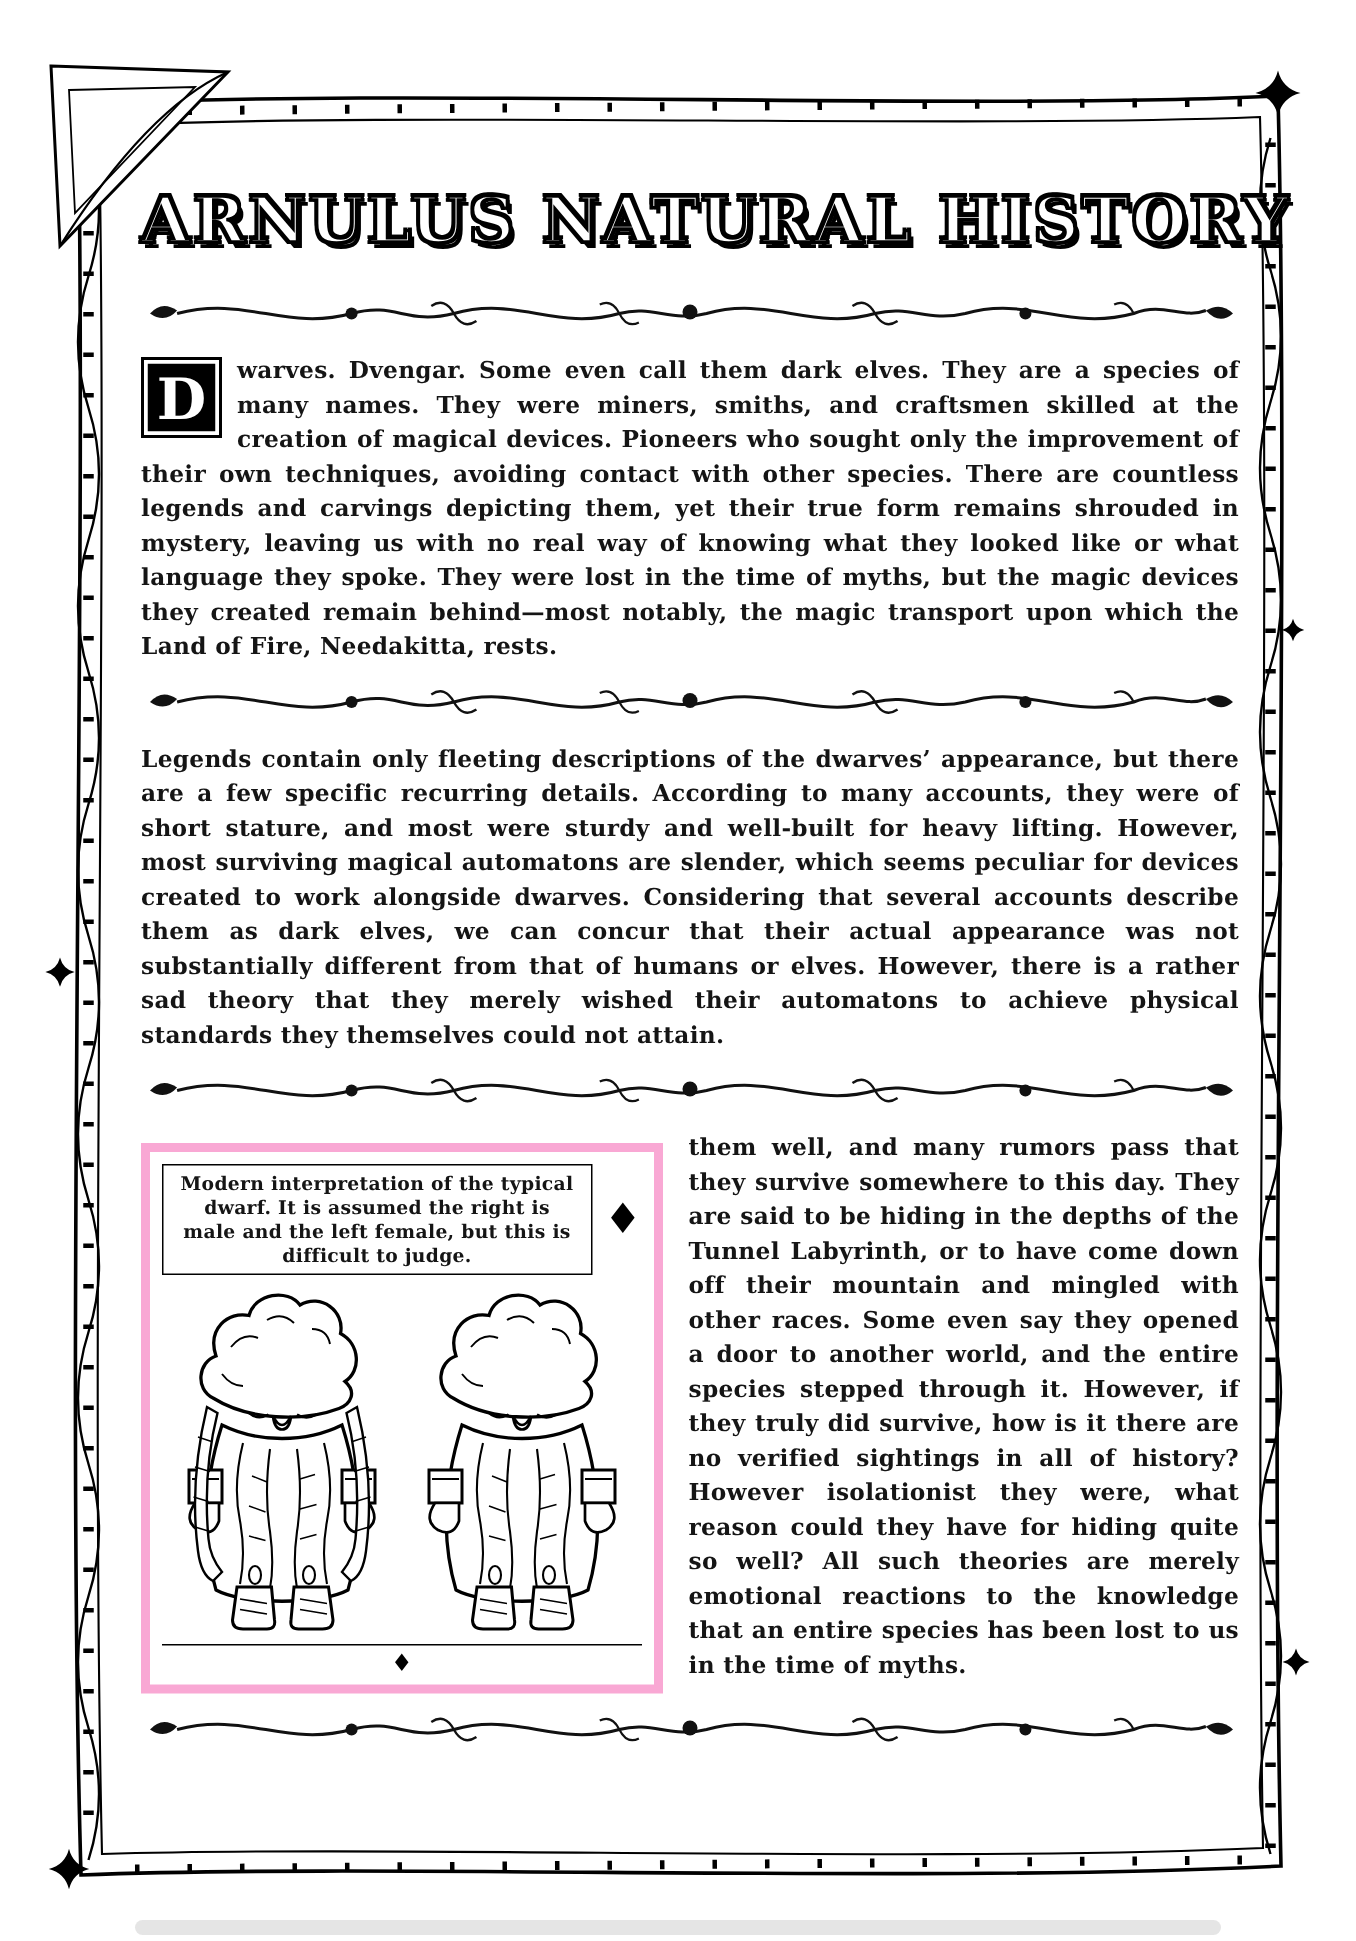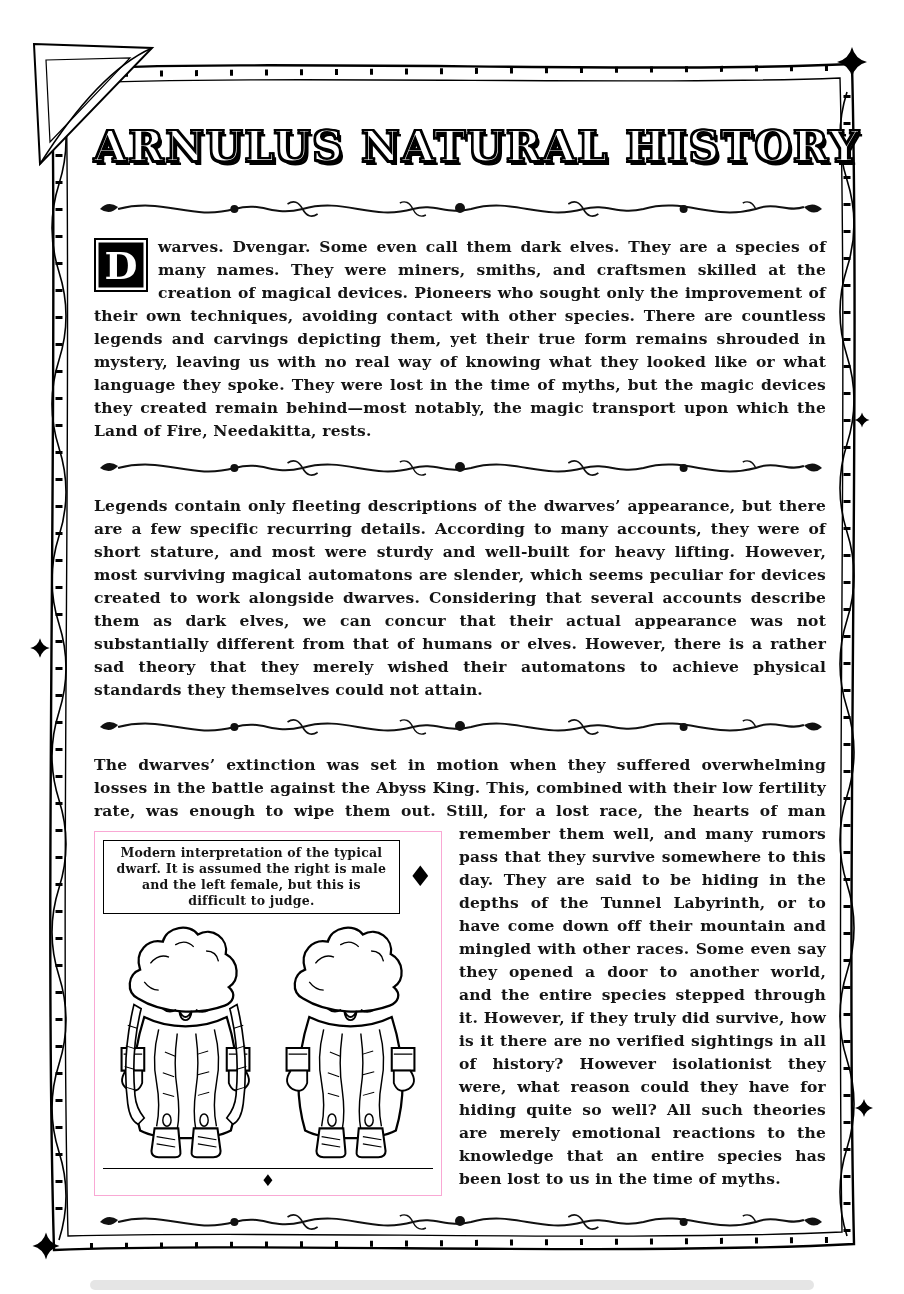--- a/index.html
+++ b/index.html
@@ -68,21 +68,21 @@
     font-size:38px; font-weight:bold;
     line-height:52px; text-align:center;
   }
 
   
   .fig {
     display:block;
     float:left;
     width:348px;
     margin:9px 17px 2px 0;
-    border:1px solid #f9a8d4;
+    border:6px solid #f9a8d4;
     padding:8px 8px 6px 8px;
     background:#fff;
   }
   .fig-top { display:flex; align-items:center; gap:8px; }
   .fig-cap-top {
     flex:1;
     border:1.5px solid #000;
     padding:4px 8px;
     font-size:12.5px; line-height:16px; font-weight:bold;
     text-align:center;
@@ -193,21 +193,21 @@
     </div>
 
     <p class="para"><span>Legends contain only fleeting descriptions of the dwarves’ appearance, but there are a few specific recurring details. According to many accounts, they were of short stature, and most were sturdy and well-built for heavy lifting. However, most surviving magical automatons are slender, which seems peculiar for devices created to work alongside dwarves. Considering that several accounts describe them as dark elves, we can concur that their actual appearance was not substantially different from that of humans or elves. However, there is a rather sad theory that they merely wished their automatons to achieve physical standards they themselves could not attain.</span></p>
 
     <div class="divider">
       <svg viewBox="0 0 730 24" preserveAspectRatio="none">
           <use href="#flourish"></use>
         </svg>
     </div>
 
-    <p class="para"><span>The dwarves’ extinction was set in motion when they suffered overwhelming losses in the battle against the Abyss King. This, combined with their low fertility rate, was enough to wipe them out. Still, for a lost race, the hearts of man remember</span>
+    <p class="para">
       <span class="fig">
         <span class="fig-top">
           <span class="fig-cap-top">Modern interpretation of the typical dwarf. It is assumed the right is male and the left female, but this is difficult to judge.</span>
           <span class="diamond-lg">♦</span>
         </span>
         <span class="fig-art">
           <svg viewBox="0 0 320 240">
             <use href="#dwarf" x="0"></use>
             <use href="#sidebraids" x="0"></use>
             <use href="#dwarf" x="160"></use>

